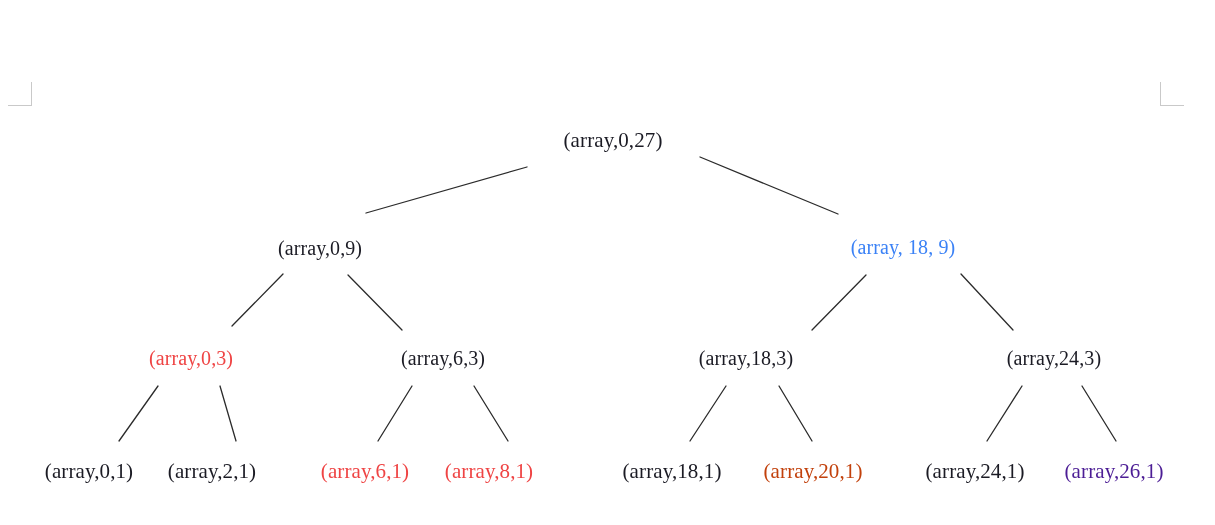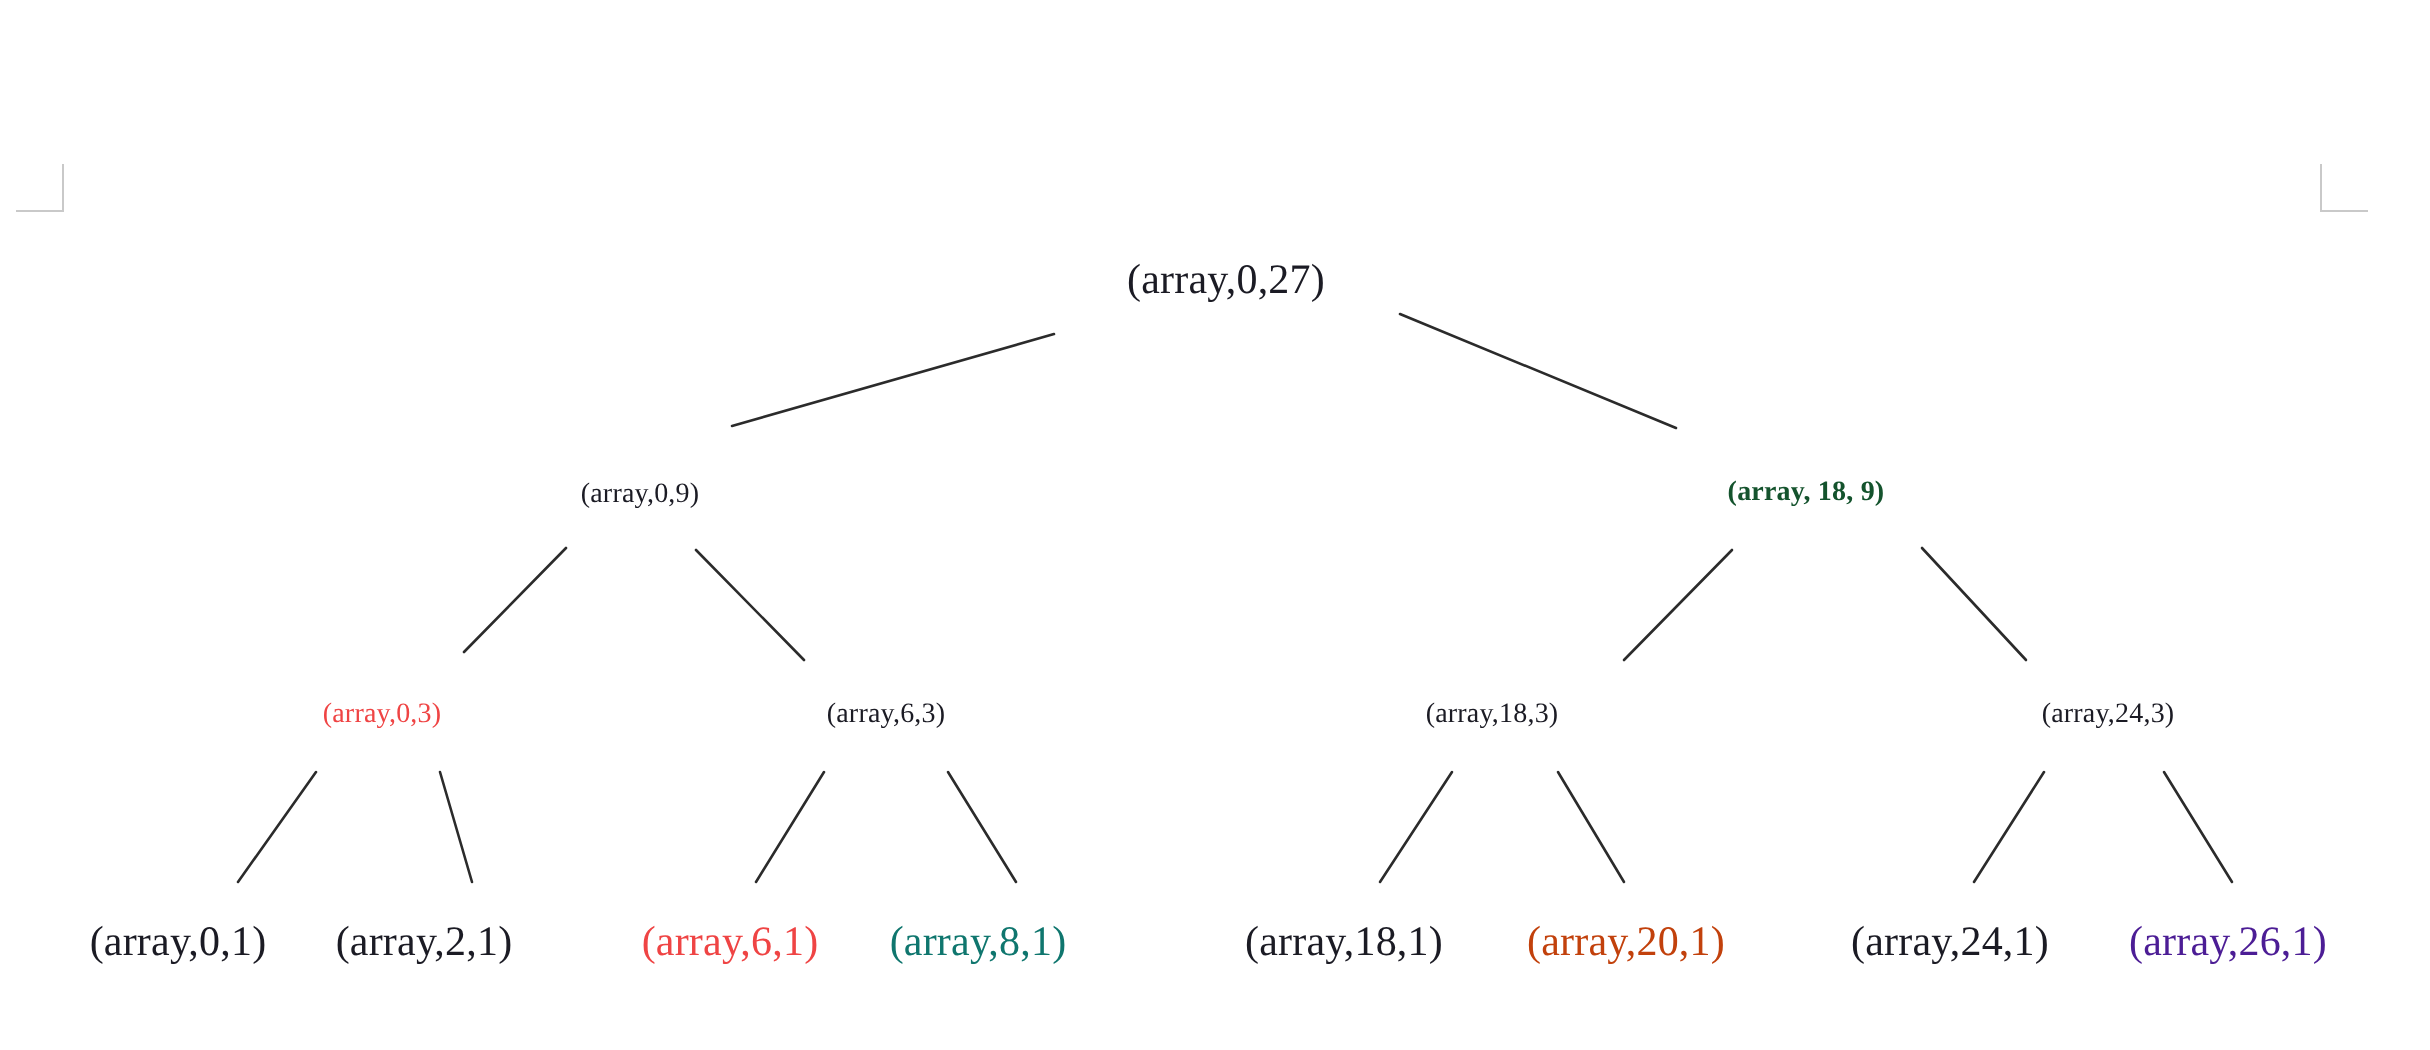--- a/index.html
+++ b/index.html
@@ -33,21 +33,21 @@
   .crop-mark.tl::after  { right: 0; bottom: 0; width: 1px;  height: 24px; }
   .crop-mark.tr::before { right: 0; bottom: 0; width: 24px; height: 1px; }
   .crop-mark.tr::after  { left: 0;  bottom: 0; width: 1px;  height: 24px; }
 
   
   .node {
     position: absolute;
     transform: translate(-50%, -50%);
     white-space: pre;
     color: #1b1b24;
-    font-size: 14px;
+    font-size: 20px;
     line-height: 1;
     letter-spacing: 0.1px;
   }
   .node.root   { font-size: 21px; }
   .node.leaf   { font-size: 21px; text-align: center; }
 
   
   #edges {
     position: absolute;
     left: 0;
@@ -83,28 +83,28 @@
       <line x1="474" y1="350" x2="508" y2="405" stroke="#2b2b2b"></line>
       <line x1="726" y1="350" x2="690" y2="405" stroke="#2b2b2b"></line>
       <line x1="779" y1="350" x2="812" y2="405" stroke="#2b2b2b"></line>
       <line x1="1022" y1="350" x2="987" y2="405" stroke="#2b2b2b"></line>
       <line x1="1082" y1="350" x2="1116" y2="405" stroke="#2b2b2b"></line>
     </svg>
 
   <div id="nodes">
       <div class="node root" style="left: 613px; top: 104px; color: rgb(27, 27, 36);">(array,0,27)</div>
       <div class="node" style="left: 320px; top: 212px; color: rgb(27, 27, 36);">(array,0,9)</div>
-      <div class="node" style="left: 903px; top: 211px; color: #14532d; font-weight: bold;">(array, 18, 9)</div>
+      <div class="node" style="left: 903px; top: 211px; color: #3b82f6;">(array, 18, 9)</div>
       <div class="node" style="left: 191px; top: 322px; color: #ef4444;">(array,0,3)</div>
       <div class="node" style="left: 443px; top: 322px; color: rgb(27, 27, 36);">(array,6,3)</div>
       <div class="node" style="left: 746px; top: 322px; color: rgb(27, 27, 36);">(array,18,3)</div>
       <div class="node" style="left: 1054px; top: 322px; color: rgb(27, 27, 36);">(array,24,3)</div>
       <div class="node leaf" style="left: 89px; top: 435px; color: rgb(27, 27, 36);">(array,0,1)</div>
       <div class="node leaf" style="left: 212px; top: 435px; color: rgb(27, 27, 36);">(array,2,1)</div>
       <div class="node leaf" style="left: 365px; top: 435px; color: #ef4444;">(array,6,1)</div>
-      <div class="node leaf" style="left: 489px; top: 435px; color: #0f766e;">(array,8,1)</div>
+      <div class="node leaf" style="left: 489px; top: 435px; color: #ef4444;">(array,8,1)</div>
       <div class="node leaf" style="left: 672px; top: 435px; color: rgb(27, 27, 36);">(array,18,1)</div>
       <div class="node leaf" style="left: 813px; top: 435px; color: #c2410c;">(array,20,1)</div>
       <div class="node leaf" style="left: 975px; top: 435px; color: rgb(27, 27, 36);">(array,24,1)</div>
       <div class="node leaf" style="left: 1114px; top: 435px; color: #4c1d95;">(array,26,1)</div>
     </div>
 
 </div>
 
 </body></html>

